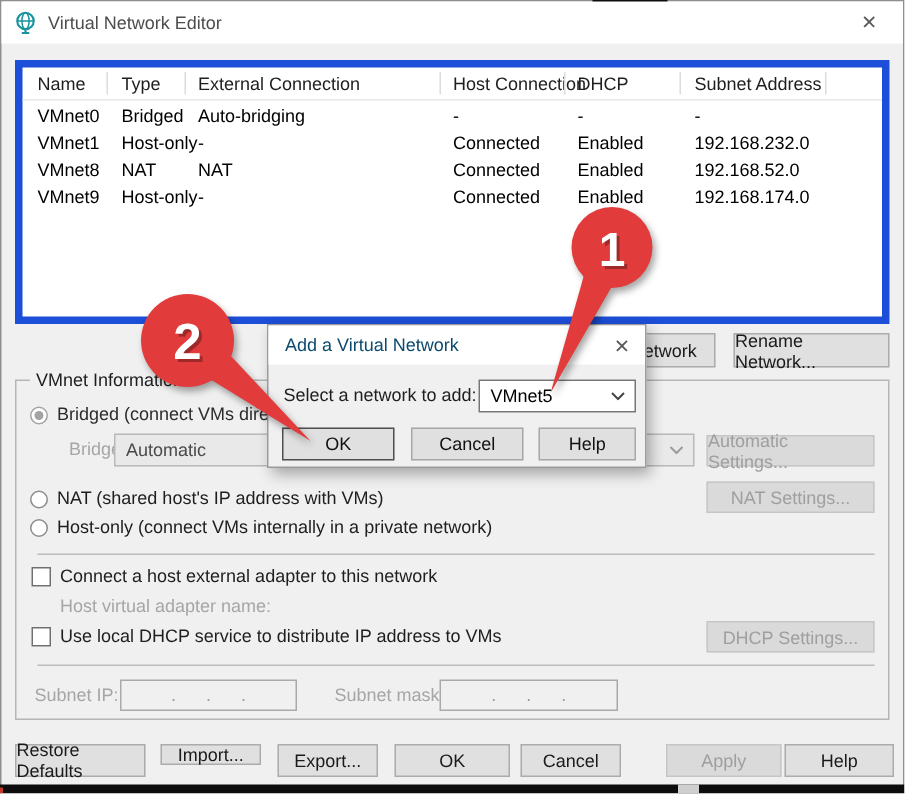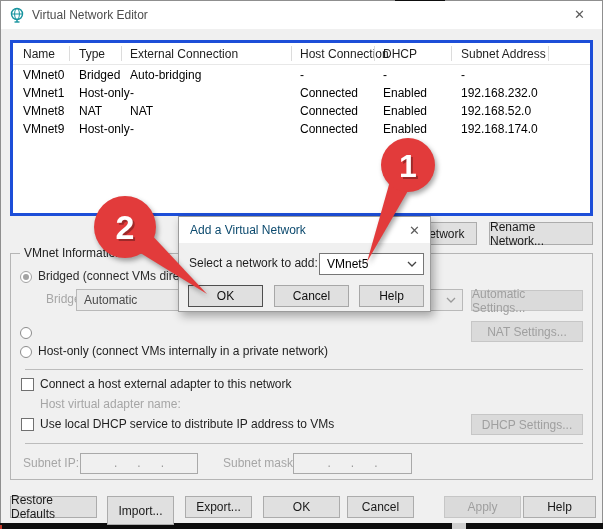--- a/index.html
+++ b/index.html
@@ -11,21 +11,21 @@
     box-shadow:inset 0 0 0 1px #8f8f8f;
     text-decoration:underline;
   }
   .abs{position:absolute;}
   .txt{position:absolute;white-space:nowrap;}
   
   .titlebar{position:absolute;left:1px;top:1px;right:1px;height:28px;background:#ffffff;display:flex;align-items:center;}
   .titlebar .title{color:#4d4d4d;font-size:12px;margin-left:7px;}
   .closeX{position:absolute;color:#5b5b5b;font-size:13px;line-height:13px;cursor:default;}
   
-  .table{position:absolute;left:10px;top:40px;width:583px;height:176px;background:#fff;border:3px solid #1d4ed8;box-sizing:border-box;}
+  .table{position:absolute;left:10px;top:40px;width:583px;height:176px;background:#fff;border:5px solid #1d4ed8;box-sizing:border-box;}
   .thead{position:absolute;left:0;top:0;width:100%;height:21px;border-bottom:1px solid #e8e8e8;}
   .thead span{position:absolute;top:3px;height:16px;line-height:16px;color:#1e1e1e;}
   .hsep{position:absolute;top:3px;width:1px;height:15px;background:#dcdcdc;}
   .trow{position:absolute;left:0;width:100%;height:18px;}
   .trow span{position:absolute;top:0;height:18px;line-height:18px;color:#000;}
   .c0{left:10px}.c1{left:66px}.c2{left:117px}.c3{left:287px}.c4{left:370px}.c5{left:448px}
   
   .btn{position:absolute;display:flex;align-items:center;justify-content:center;background:#e0e0e0;border:1px solid #acacac;box-sizing:border-box;color:#1a1a1a;font-size:12px;}
   .btn.disabled{background:#dadada;border-color:#c6c6c6;color:#9f9f9f;}
   
@@ -146,20 +146,21 @@
     <span class="cval">Automatic</span>
     <svg class="chev" width="10" height="6" viewBox="0 0 10 6">
       <polyline points="1,1 5,5 9,1" fill="none" stroke="#9a9a9a" stroke-width="1.3"></polyline>
     </svg>
   </div>
   <div class="btn disabled" style="left:471px;top:290px;width:112px;height:21px;">
     <span>Automatic Settings...</span>
   </div>
 
   <span class="radio" style="left:20px;top:327px;"></span>
+  <div class="txt" style="left:38px;top:326px;line-height:13px;">NAT (shared host's IP address with VMs)</div>
   <div class="btn disabled" style="left:471px;top:321px;width:112px;height:21px;align-items:center;">
     <span>NAT Settings...</span>
   </div>
 
   <span class="radio" style="left:20px;top:346px;"></span>
   <div class="txt" style="left:38px;top:345px;line-height:13px;">Host-only (connect VMs internally in a private network)</div>
 
   <div class="sepline" style="left:25px;top:369px;width:558px;"></div>
 
   <span class="checkbox" style="left:21px;top:378px;"></span>
@@ -175,21 +176,21 @@
   <div class="sepline" style="left:25px;top:443px;width:558px;"></div>
 
   <div class="txt graylbl" style="left:23px;top:457px;line-height:13px;">Subnet IP:</div>
   <div class="field-dis" style="left:80px;top:453px;width:118px;height:21px;line-height:19px;">.&nbsp;&nbsp;&nbsp;&nbsp;&nbsp;&nbsp;.&nbsp;&nbsp;&nbsp;&nbsp;&nbsp;&nbsp;.</div>
   <div class="txt graylbl" style="left:223px;top:457px;line-height:13px;">Subnet mask:</div>
   <div class="field-dis" style="left:293px;top:453px;width:119px;height:21px;line-height:19px;">.&nbsp;&nbsp;&nbsp;&nbsp;&nbsp;&nbsp;.&nbsp;&nbsp;&nbsp;&nbsp;&nbsp;&nbsp;.</div>
 
   <div class="btn" style="left:10px;top:496px;width:87px;height:22px;">
       <span>Restore Defaults</span>
     </div>
-  <div class="btn" style="left:107px;top:496px;width:67px;height:29px;">
+  <div class="btn" style="left:107px;top:496px;width:67px;height:14px;">
       <span>Import...</span>
     </div>
   <div class="btn" style="left:185px;top:496px;width:67px;height:22px;">
       <span>Export...</span>
     </div>
   <div class="btn" style="left:263px;top:496px;width:77px;height:22px;">
       <span>OK</span>
     </div>
   <div class="btn" style="left:347px;top:496px;width:67px;height:22px;">
       <span>Cancel</span>

